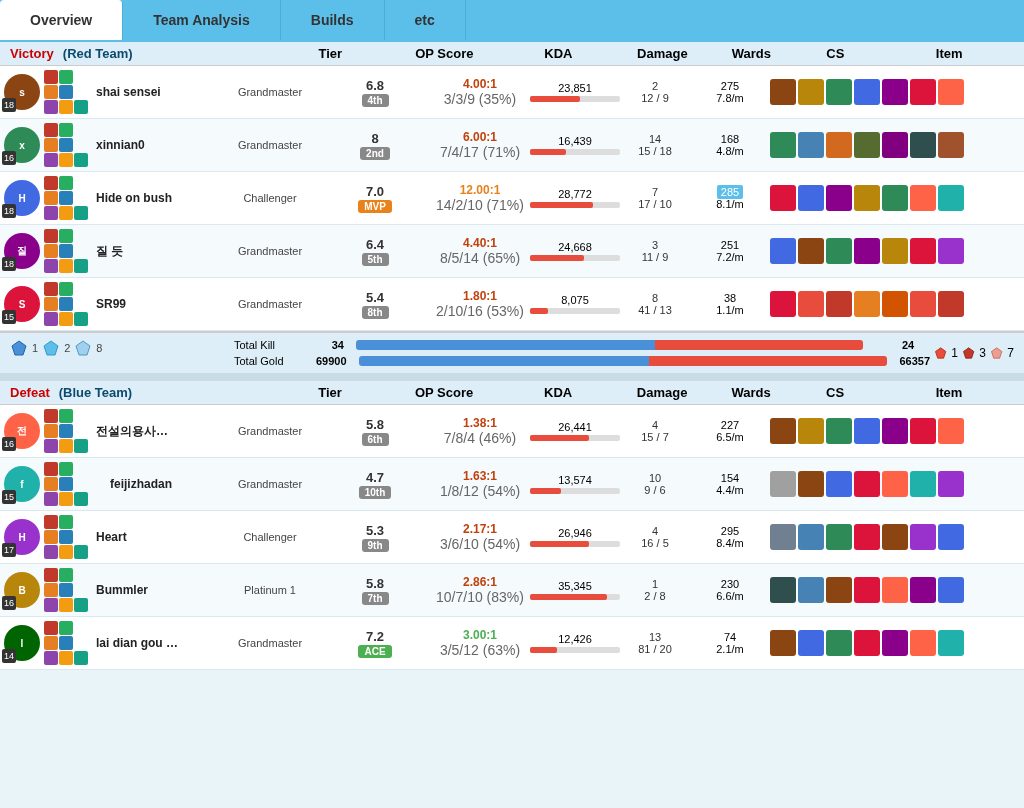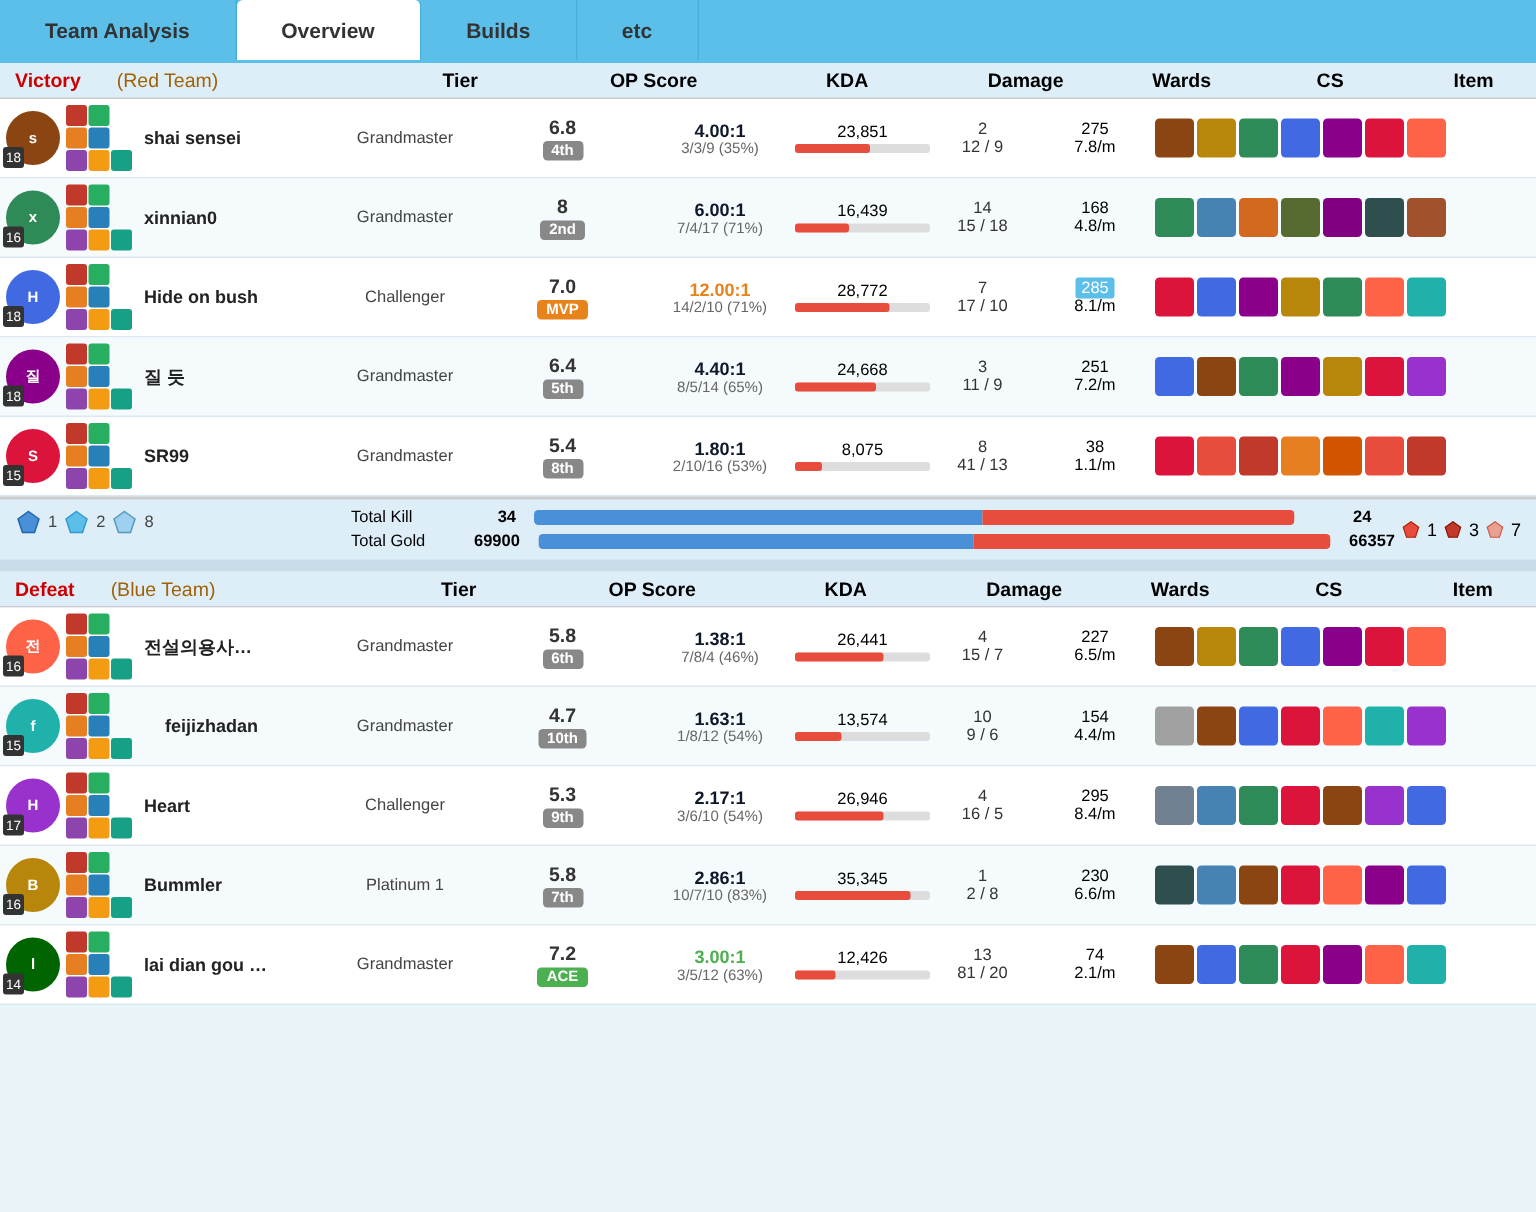--- a/index.html
+++ b/index.html
@@ -32,26 +32,26 @@
     }
 
     
     .section-header {
       background: #ddeef8;
       padding: 4px 10px;
       font-weight: bold;
       font-size: 13px;
       display: flex;
       align-items: flex-start;
-      gap: 24px;
+      gap: 9px;
       border-bottom: 1px solid #ccc;
     }
     .victory-label { color: #cc0000; font-weight: bold; }
     .defeat-label { color: #cc0000; font-weight: bold; }
-    .team-label { color: #a16207; font-weight: normal; }
+    .team-label { color: #0c4a6e; font-weight: bold; }
 
     
     .player-row {
       display: grid;
       grid-template-columns: 220px 100px 110px 100px 90px 70px 80px 1fr;
       align-items: center;
       padding: 4px 0;
       border-bottom: 1px solid #dce8f0;
       background: white;
     }
@@ -144,24 +144,24 @@
     .badge-ace { background: #4caf50; }
 
     .kda-col {
       text-align: center;
       font-size: 11px;
     }
     .kda-ratio {
       font-size: 12px;
       font-weight: bold;
     }
-    .kda-blue { color: #0f172a; text-align: center; }
+    .kda-blue { color: #c2410c; text-align: center; }
     .kda-orange { color: #e8821a; }
     .kda-green { color: #4caf50; }
-    .kda-detail { color: #666; font-size: 10px; }
+    .kda-detail { color: #666; font-size: 14px; }
 
     .damage-col {
       text-align: center;
       font-size: 11px;
     }
     .dmg-bar {
       height: 6px;
       background: #e74c3c;
       border-radius: 2px;
       margin-top: 2px;
@@ -256,22 +256,22 @@
       height: 8px;
       background: #c8dce8;
     }
   </style>
 </head>
 <body>
 
 <div>
 
   <div class="tabs">
+    <div class="tab active">Overview</div>
     <div class="tab">Team Analysis</div>
-    <div class="tab active">Overview</div>
     <div class="tab">Builds</div>
     <div class="tab">etc</div>
   </div>
 
   <div>
     <div class="section-header">
       <span class="victory-label">Victory</span>
       <span class="team-label">(Red Team)</span>
       <span style="flex:1"></span>
       <span style="width:100px;text-align:center;">Tier</span>

